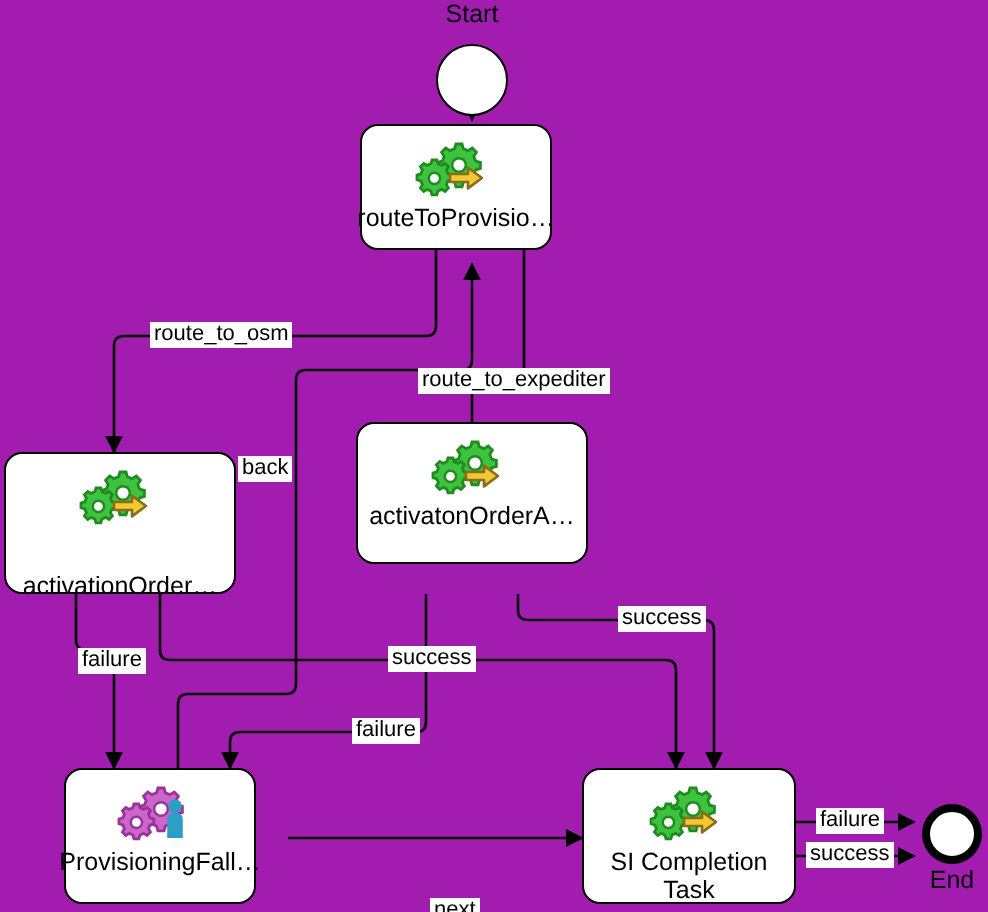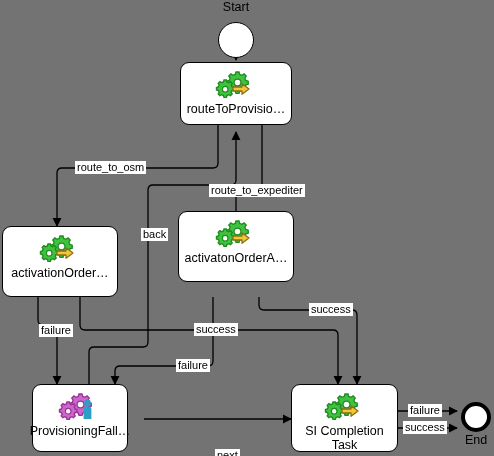--- a/index.html
+++ b/index.html
@@ -7,21 +7,21 @@
     padding: 0;
     background: #ffffff;
   }
   body {
     font-family: "Liberation Sans", sans-serif;
   }
   #canvas {
     position: relative;
     width: 494px;
     height: 456px;
-    background: #737373;
+    background: #a21caf;
     overflow: hidden;
   }
   #edge-layer {
     position: absolute;
     left: 0;
     top: 0;
     width: 494px;
     height: 456px;
   }
   .node-box {
@@ -112,36 +112,36 @@
 
       <path d="M 398 411 L 457 411" marker-end="url(#arrow)"></path>
 
       <path d="M 398 428 L 457 428" marker-end="url(#arrow)"></path>
     </g>
   </svg>
 
   <div class="event-label" style="left: 206px; top: 0px; width: 60px;">Start</div>
   <div class="event-circle event-start" style="left: 218px; top: 22px; width: 36px; height: 36px;"></div>
 
-  <div class="node-box" style="left: 180px; top: 62px; width: 112px; height: 63px;">
+  <div class="node-box" style="left: 180px; top: 62px; width: 96px; height: 63px;">
     <div class="node-icon">
       <svg viewBox="0 0 46 30" width="46" height="30">
         <g>
           <path d="M23 2 l3 0 l0.7 2.4 l2.3 0.9 l2.1-1.3 l2.1 2.1 l-1.3 2.1 l0.9 2.3 l2.4 0.7 l0 3 l-2.4 0.7 l-0.9 2.3 l1.3 2.1 l-2.1 2.1 l-2.1-1.3 l-2.3 0.9 l-0.7 2.4 l-3 0 l-0.7-2.4 l-2.3-0.9 l-2.1 1.3 l-2.1-2.1 l1.3-2.1 l-0.9-2.3 l-2.4-0.7 l0-3 l2.4-0.7 l0.9-2.3 l-1.3-2.1 l2.1-2.1 l2.1 1.3 l2.3-0.9 z" fill="#3fc23f" stroke="#1e8c1e" stroke-width="1.4"></path>
           <circle cx="24.5" cy="12.5" r="3.4" fill="#ffffff" stroke="#1e8c1e" stroke-width="1.2"></circle>
           <path d="M11 10 l2.4 0 l0.6 1.9 l1.8 0.8 l1.7-1 l1.7 1.7 l-1 1.7 l0.8 1.8 l1.9 0.6 l0 2.4 l-1.9 0.6 l-0.8 1.8 l1 1.7 l-1.7 1.7 l-1.7-1 l-1.8 0.8 l-0.6 1.9 l-2.4 0 l-0.6-1.9 l-1.8-0.8 l-1.7 1 l-1.7-1.7 l1-1.7 l-0.8-1.8 l-1.9-0.6 l0-2.4 l1.9-0.6 l0.8-1.8 l-1-1.7 l1.7-1.7 l1.7 1 l1.8-0.8 z" fill="#3fc23f" stroke="#1e8c1e" stroke-width="1.4"></path>
           <circle cx="12.2" cy="19.2" r="2.8" fill="#ffffff" stroke="#1e8c1e" stroke-width="1.2"></circle>
           <path d="M20 17 l9 0 l0-3.2 l7 5.2 l-7 5.2 l0-3.2 l-9 0 z" fill="#f2c832" stroke="#8a6d1c" stroke-width="1.3" stroke-linejoin="round"></path>
         </g>
       </svg>
     </div>
     <div class="node-label">routeToProvisio…</div>
   </div>
 
-  <div class="node-box" style="left: 2px; top: 226px; width: 116px; height: 71px;">
+  <div class="node-box" style="left: 2px; top: 226px; width: 116px; height: 71px; gap: 20px;">
     <div class="node-icon">
       <svg viewBox="0 0 46 30" width="46" height="30">
         <g>
           <path d="M23 2 l3 0 l0.7 2.4 l2.3 0.9 l2.1-1.3 l2.1 2.1 l-1.3 2.1 l0.9 2.3 l2.4 0.7 l0 3 l-2.4 0.7 l-0.9 2.3 l1.3 2.1 l-2.1 2.1 l-2.1-1.3 l-2.3 0.9 l-0.7 2.4 l-3 0 l-0.7-2.4 l-2.3-0.9 l-2.1 1.3 l-2.1-2.1 l1.3-2.1 l-0.9-2.3 l-2.4-0.7 l0-3 l2.4-0.7 l0.9-2.3 l-1.3-2.1 l2.1-2.1 l2.1 1.3 l2.3-0.9 z" fill="#3fc23f" stroke="#1e8c1e" stroke-width="1.4"></path>
           <circle cx="24.5" cy="12.5" r="3.4" fill="#ffffff" stroke="#1e8c1e" stroke-width="1.2"></circle>
           <path d="M11 10 l2.4 0 l0.6 1.9 l1.8 0.8 l1.7-1 l1.7 1.7 l-1 1.7 l0.8 1.8 l1.9 0.6 l0 2.4 l-1.9 0.6 l-0.8 1.8 l1 1.7 l-1.7 1.7 l-1.7-1 l-1.8 0.8 l-0.6 1.9 l-2.4 0 l-0.6-1.9 l-1.8-0.8 l-1.7 1 l-1.7-1.7 l1-1.7 l-0.8-1.8 l-1.9-0.6 l0-2.4 l1.9-0.6 l0.8-1.8 l-1-1.7 l1.7-1.7 l1.7 1 l1.8-0.8 z" fill="#3fc23f" stroke="#1e8c1e" stroke-width="1.4"></path>
           <circle cx="12.2" cy="19.2" r="2.8" fill="#ffffff" stroke="#1e8c1e" stroke-width="1.2"></circle>
           <path d="M20 17 l9 0 l0-3.2 l7 5.2 l-7 5.2 l0-3.2 l-9 0 z" fill="#f2c832" stroke="#8a6d1c" stroke-width="1.3" stroke-linejoin="round"></path>
         </g>
       </svg>
@@ -196,21 +196,21 @@
 Task</div>
   </div>
 
   <div class="event-circle event-end" style="left: 461px; top: 402px; width: 30px; height: 30px;"></div>
   <div class="event-label" style="left: 446px; top: 433px; width: 60px;">End</div>
 
   <div class="edge-label" style="left: 75px; top: 161px;">route_to_osm</div>
 
   <div class="edge-label" style="left: 209px; top: 184px;">route_to_expediter</div>
 
-  <div class="edge-label" style="left: 141px; top: 228px; text-align: right;">back</div>
+  <div class="edge-label" style="left: 119px; top: 228px; text-align: right;">back</div>
 
   <div class="edge-label" style="left: 39px; top: 324px;">failure</div>
 
   <div class="edge-label" style="left: 194px; top: 323px;">success</div>
 
   <div class="edge-label" style="left: 176px; top: 359px;">failure</div>
 
   <div class="edge-label" style="left: 309px; top: 303px;">success</div>
 
   <div class="edge-label" style="left: 215px; top: 402px; margin-top: 47px;">next</div>

